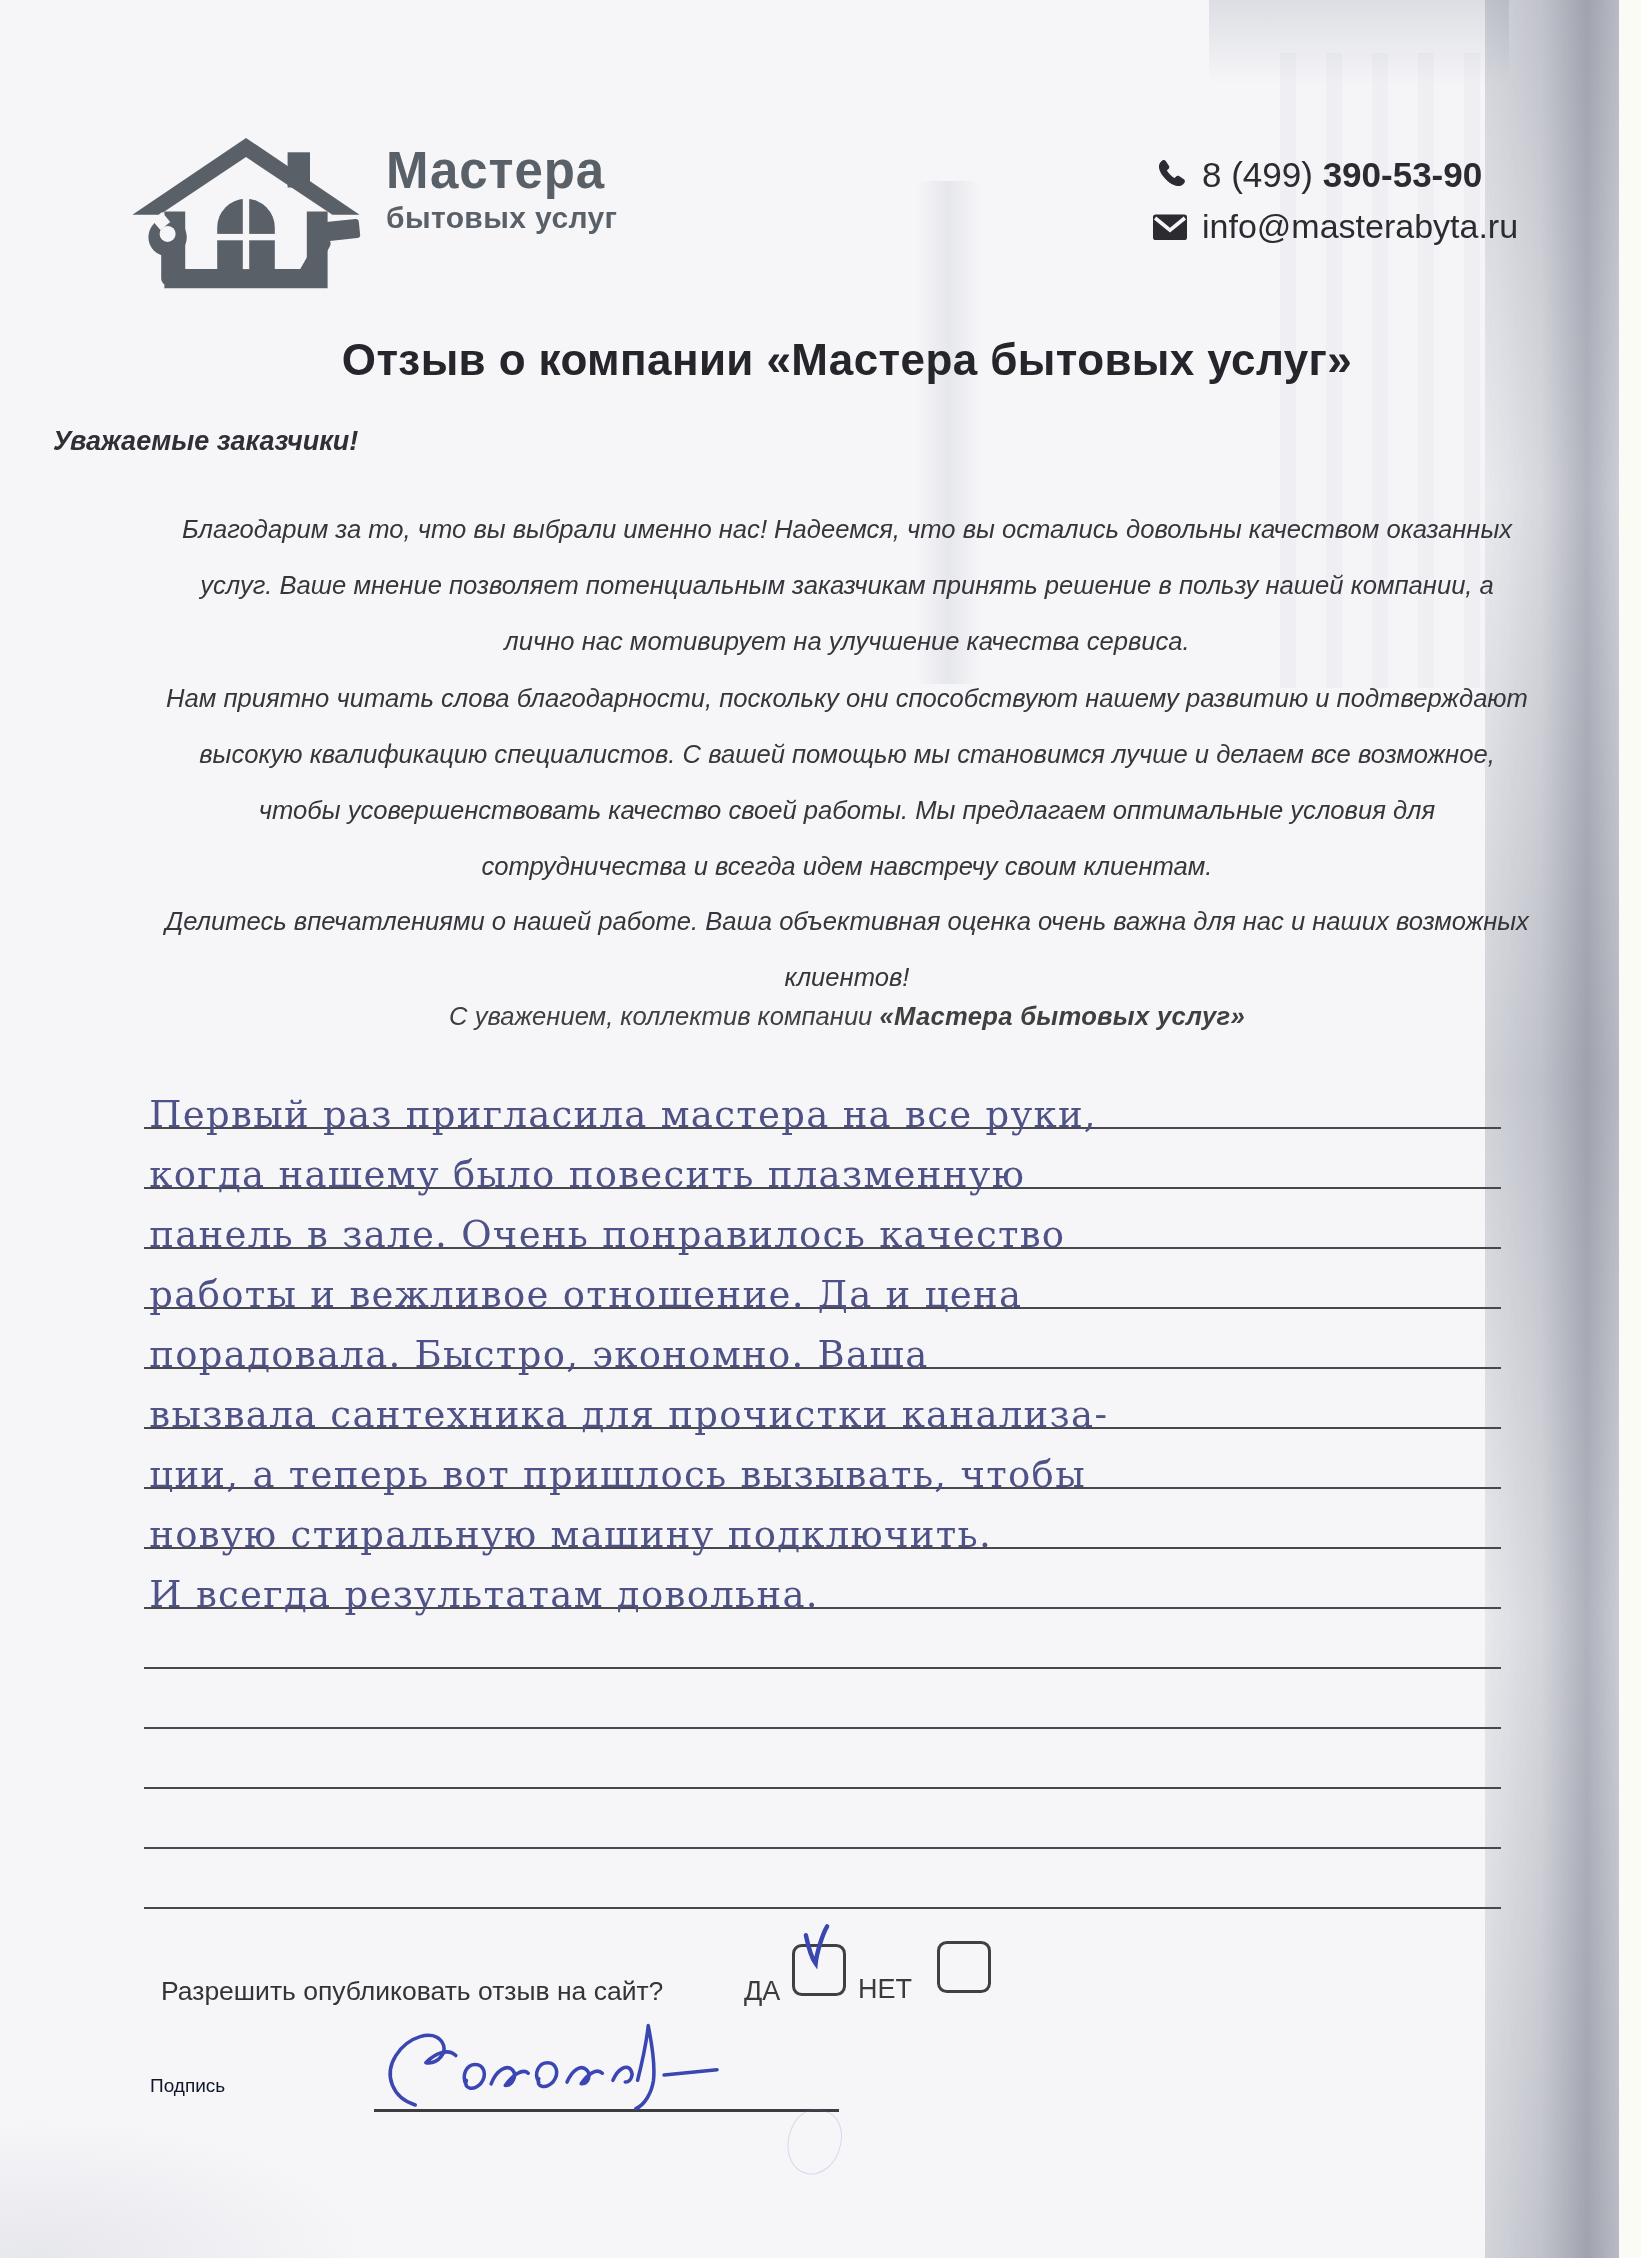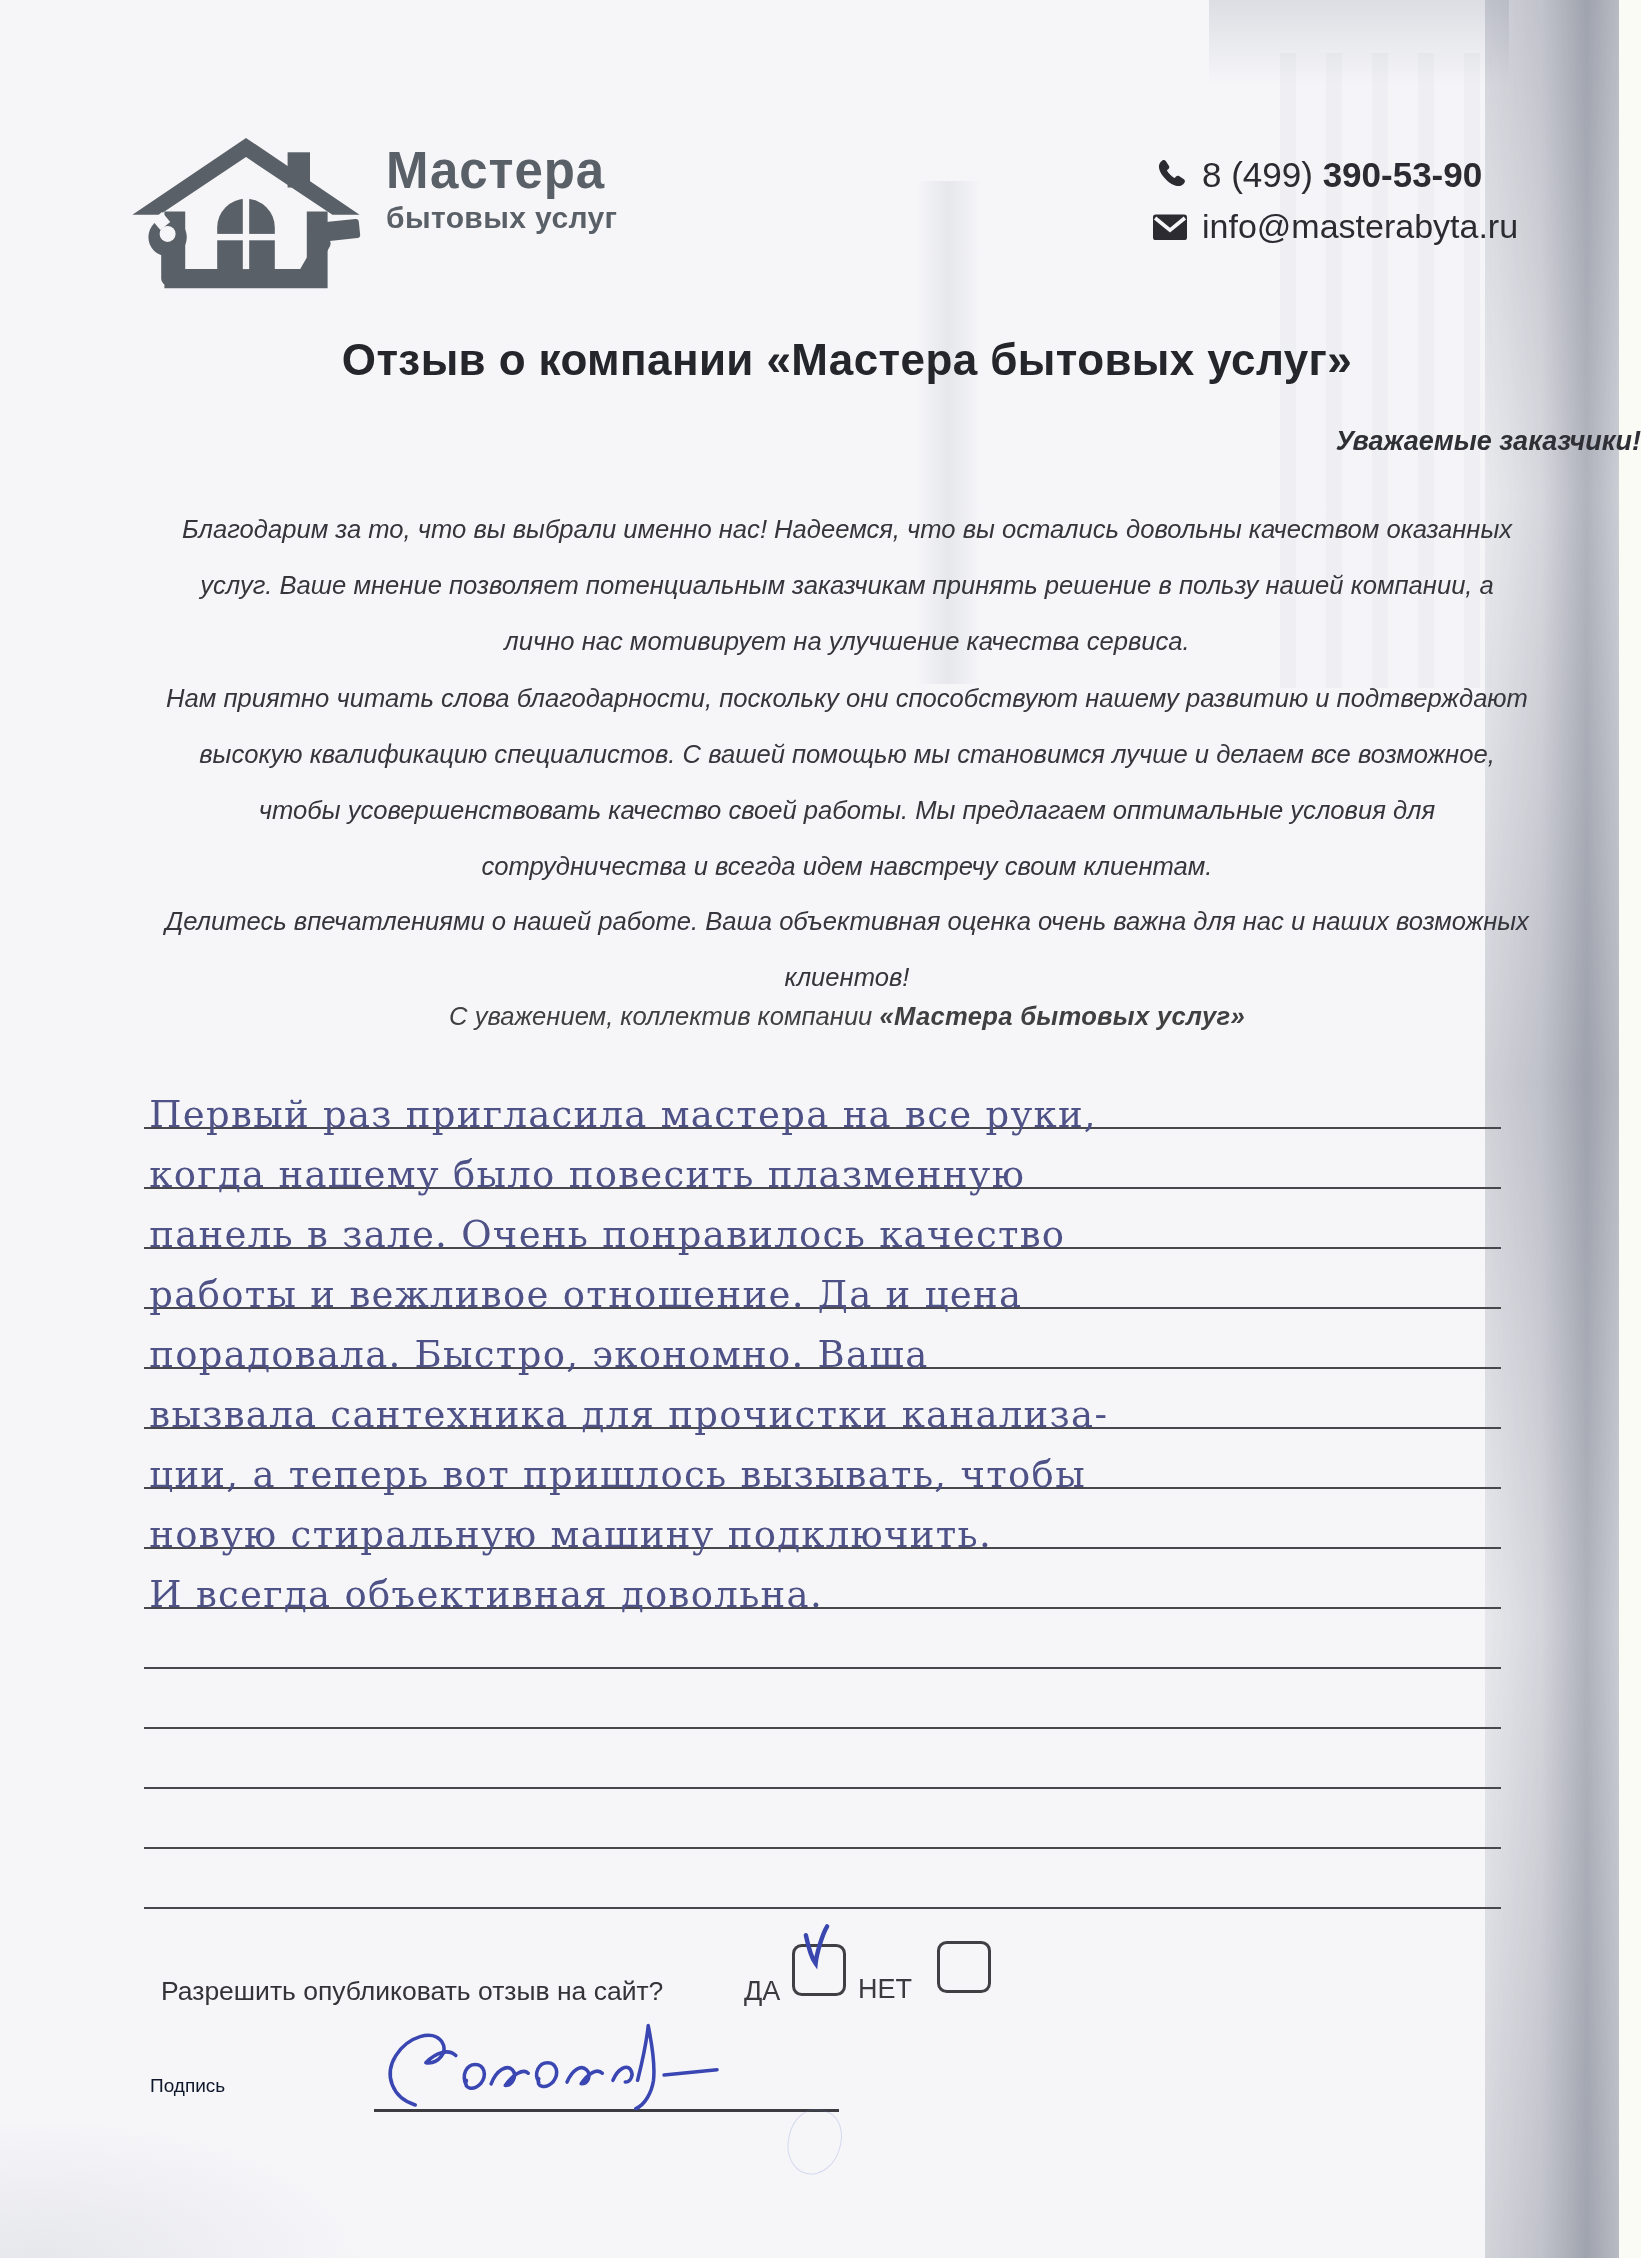--- a/index.html
+++ b/index.html
@@ -12,21 +12,21 @@
   .logo-text { position:absolute; left:386px; top:144px; color:#5a6067; }
   .logo-name { font-size:51px; font-weight:bold; letter-spacing:0.9px; line-height:1.05; }
   .logo-sub  { font-size:30px; font-weight:bold; letter-spacing:0.4px; margin-top:3.5px; }
   .contacts  { position:absolute; left:1151px; top:155px; }
   .contact-row { display:flex; align-items:center; gap:14px; margin-bottom:12.4px; font-size:35px; color:#2b2b31; }
   .contact-row.email { font-size:34px; }
   .contact-icon { width:37px; height:37px; flex:0 0 auto; display:flex; align-items:center; justify-content:center; }
   
   .title    { position:absolute; left:53px; width:1588px; top:335px; text-align:center;
               font-size:44px; font-weight:bold; color:#25252c; letter-spacing:0.4px; }
-  .greeting { position:absolute; left:53px; width:1588px; top:426px; text-align:right;
+  .greeting { position:absolute; left:53px; width:1588px; top:426px; text-align:left;
               font-size:27px; font-weight:bold; font-style:italic; color:#2f2f36; }
   .para     { position:absolute; left:53px; width:1588px; text-align:center;
               font-style:italic; font-size:25.6px; color:#35353b; }
   .para .pline { height:56px; line-height:56px; white-space:nowrap; }
   .para1 { top:501px; } .para2 { top:670px; } .para3 { top:893px; }
   .signoff  { position:absolute; left:53px; width:1588px; top:1002px; text-align:center;
               font-style:italic; font-size:25.6px; color:#404040; }
   .signoff b { letter-spacing:0.3px; }
   
   .lines { position:absolute; left:144px; top:1069px; width:1357px; }
@@ -163,21 +163,21 @@
     <div class="write-line">
         <span class="hand">вызвала сантехника для прочистки канализа-</span>
       </div>
     <div class="write-line">
         <span class="hand">ции, а теперь вот пришлось вызывать, чтобы</span>
       </div>
     <div class="write-line">
         <span class="hand">новую стиральную машину подключить.</span>
       </div>
     <div class="write-line">
-        <span class="hand">И всегда объективная довольна.</span>
+        <span class="hand">И всегда результатам довольна.</span>
       </div>
     <div class="write-line">
         <span class="hand"></span>
       </div>
     <div class="write-line">
         <span class="hand"></span>
       </div>
     <div class="write-line">
         <span class="hand"></span>
       </div>

